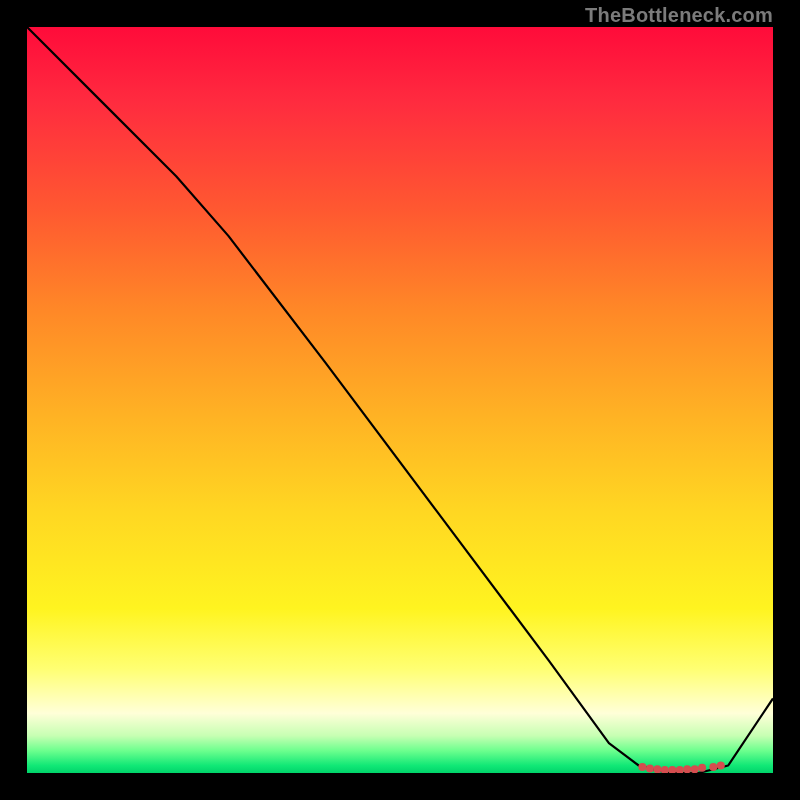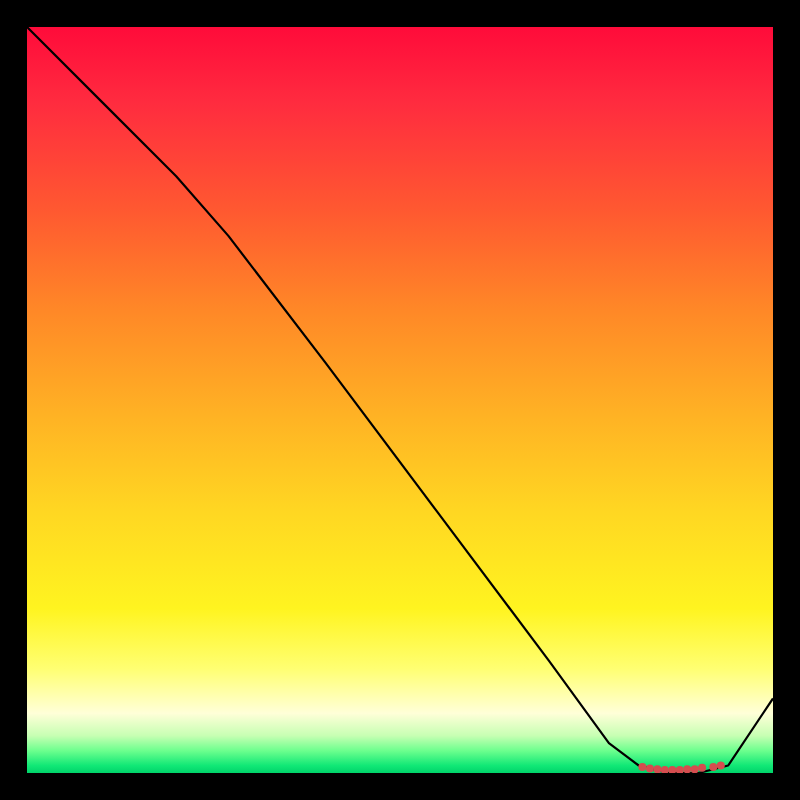--- a/index.html
+++ b/index.html
@@ -63,20 +63,21 @@
     color: #7b7b7b;
     letter-spacing: 0.2px;
     user-select: none;
   }
 </style>
 </head>
 <body>
 
 <div class="frame">
 
+  <div class="watermark">TheBottleneck.com</div>
 
   <div class="plot-area">
     <div class="gradient"></div>
 
     <svg class="overlay-svg" viewBox="0 0 746 746" preserveAspectRatio="none">
       <path id="curve-path" fill="none" stroke="#000" stroke-width="2.2" stroke-linejoin="round" d="M0.0 0.0 L74.6 74.6 L149.2 149.2 L201.4 208.9 L298.4 335.7 L410.3 484.9 L522.2 634.1 L581.9 716.2 L611.7 738.5 L641.6 746.0 L671.4 746.0 L701.2 738.5 L746.0 671.4"></path>
       <g id="marker-group">
           <circle cx="615.4" cy="740.0" r="4" fill="#d54d4f"></circle>
           <circle cx="622.9" cy="741.5" r="4" fill="#d54d4f"></circle>
           <circle cx="630.4" cy="742.3" r="4" fill="#d54d4f"></circle>

